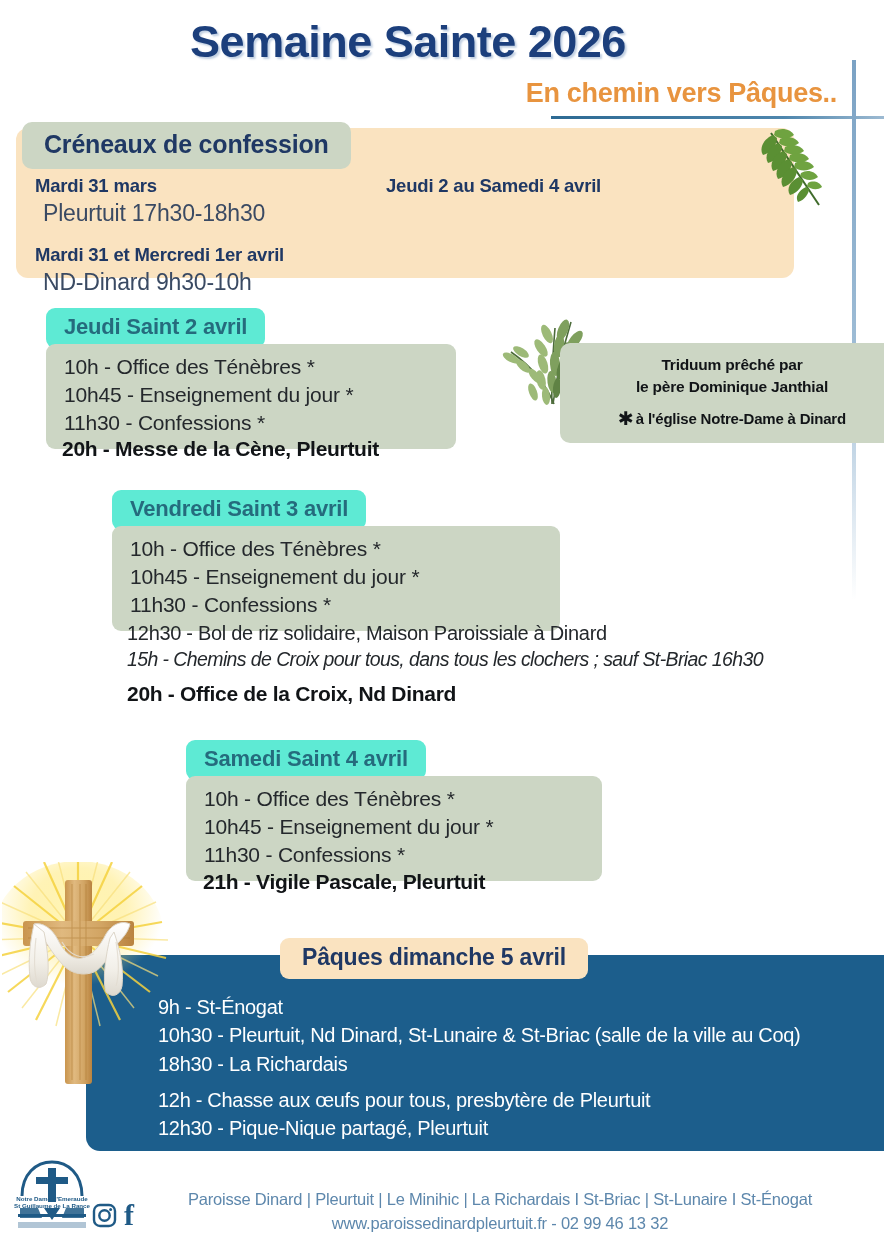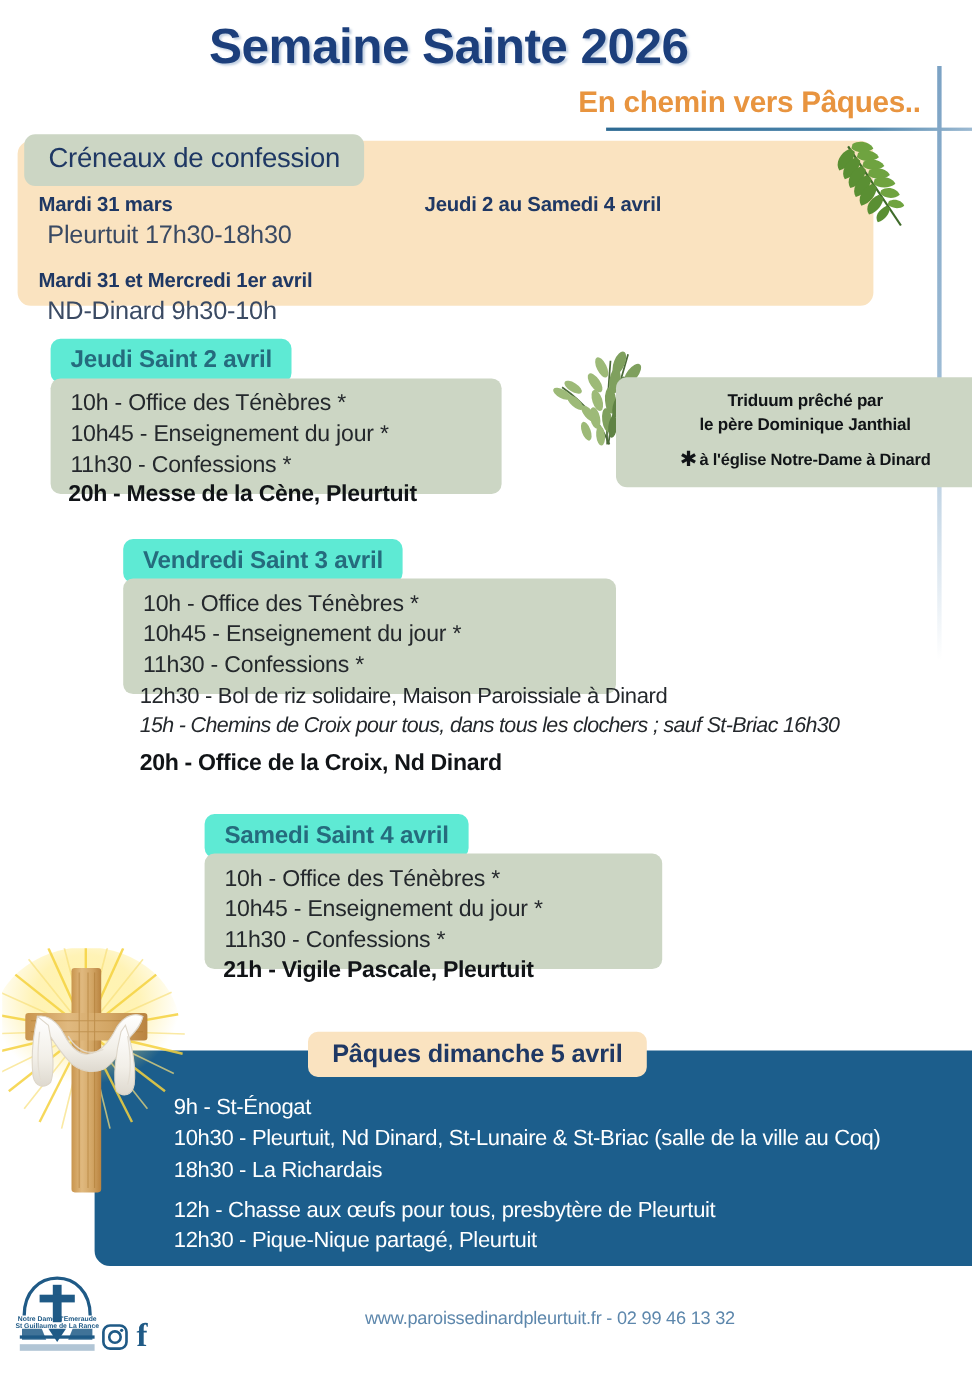--- a/index.html
+++ b/index.html
@@ -67,21 +67,21 @@
     border-radius: 12px;
   }
   #confession-heading {
     position: absolute;
     left: 22px;
     top: 122px;
     padding: 8px 22px 10px 22px;
     background: #ccd6c4;
     border-radius: 10px;
     font-size: 25px;
-    font-weight: normal;
+    font-weight: bold;
     color: #1f3864;
     letter-spacing: -0.2px;
   }
   .conf-col { position: absolute; }
   #conf-col-left  { left: 35px; top: 175px; }
   #conf-col-right { left: 386px; top: 175px; }
   .conf-day {
     font-size: 18.5px;
     font-weight: bold;
     color: #1f3864;
@@ -484,14 +484,15 @@
 </svg>
 
 <svg id="instagram-icon" viewBox="0 0 25 25">
   <rect x="2" y="2" width="21" height="21" rx="6" fill="none" stroke="#1f5a86" stroke-width="2.4"></rect>
   <circle cx="12.5" cy="12.5" r="5.2" fill="none" stroke="#1f5a86" stroke-width="2.4"></circle>
   <circle cx="18.6" cy="6.4" r="1.5" fill="#1f5a86"></circle>
 </svg>
 <div id="facebook-icon">f</div>
 
 <div id="footer-lines">
+  <div class="footer-line">Paroisse Dinard | Pleurtuit | Le Minihic | La Richardais I St-Briac | St-Lunaire I St-Énogat</div>
   <div class="footer-line">www.paroissedinardpleurtuit.fr - 02 99 46 13 32</div>
 </div>
 
 </body></html>

